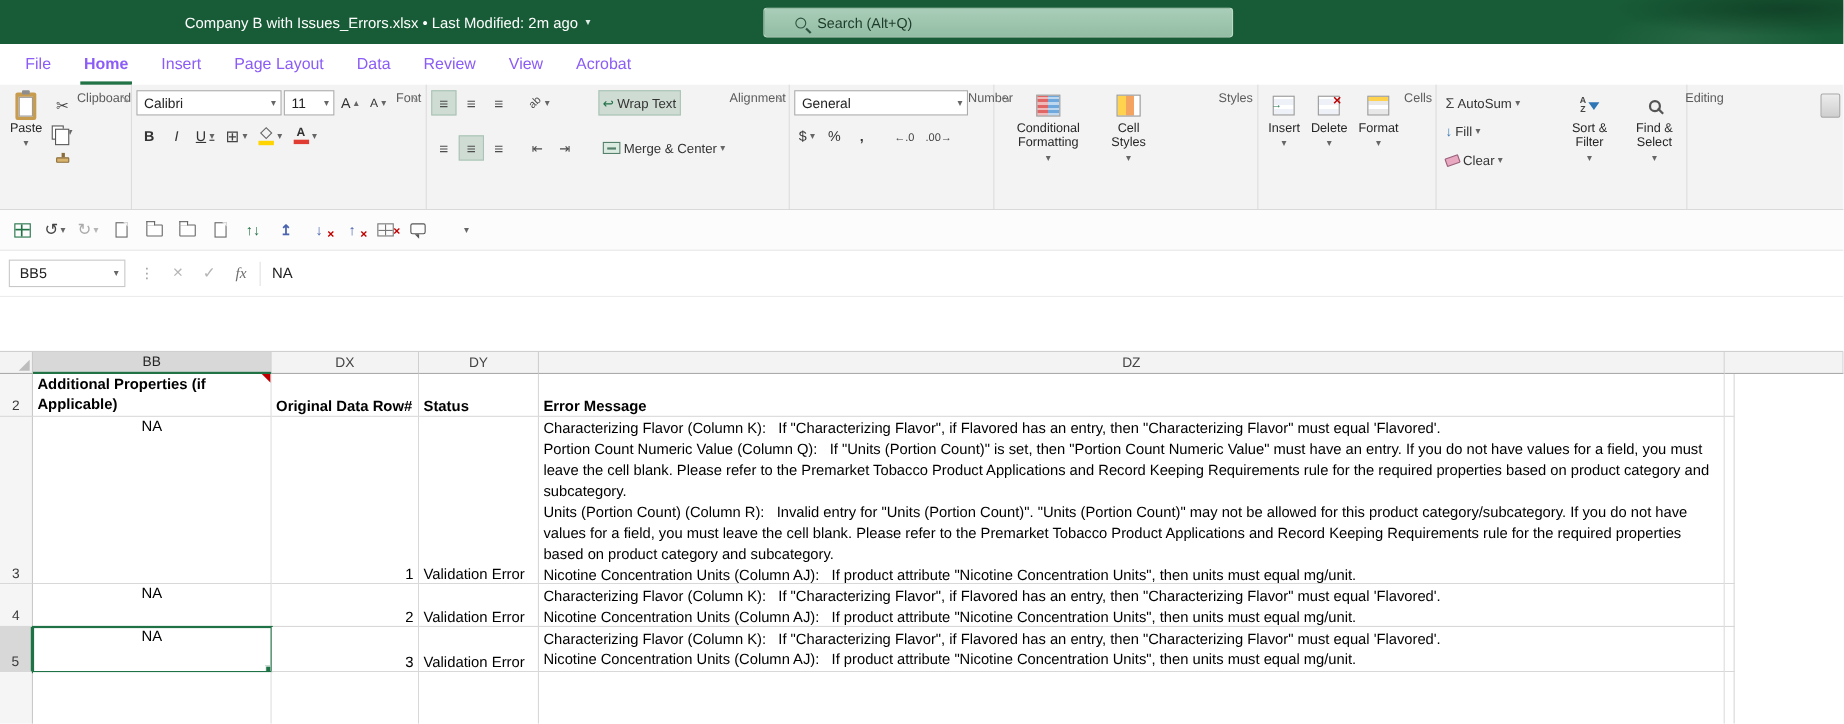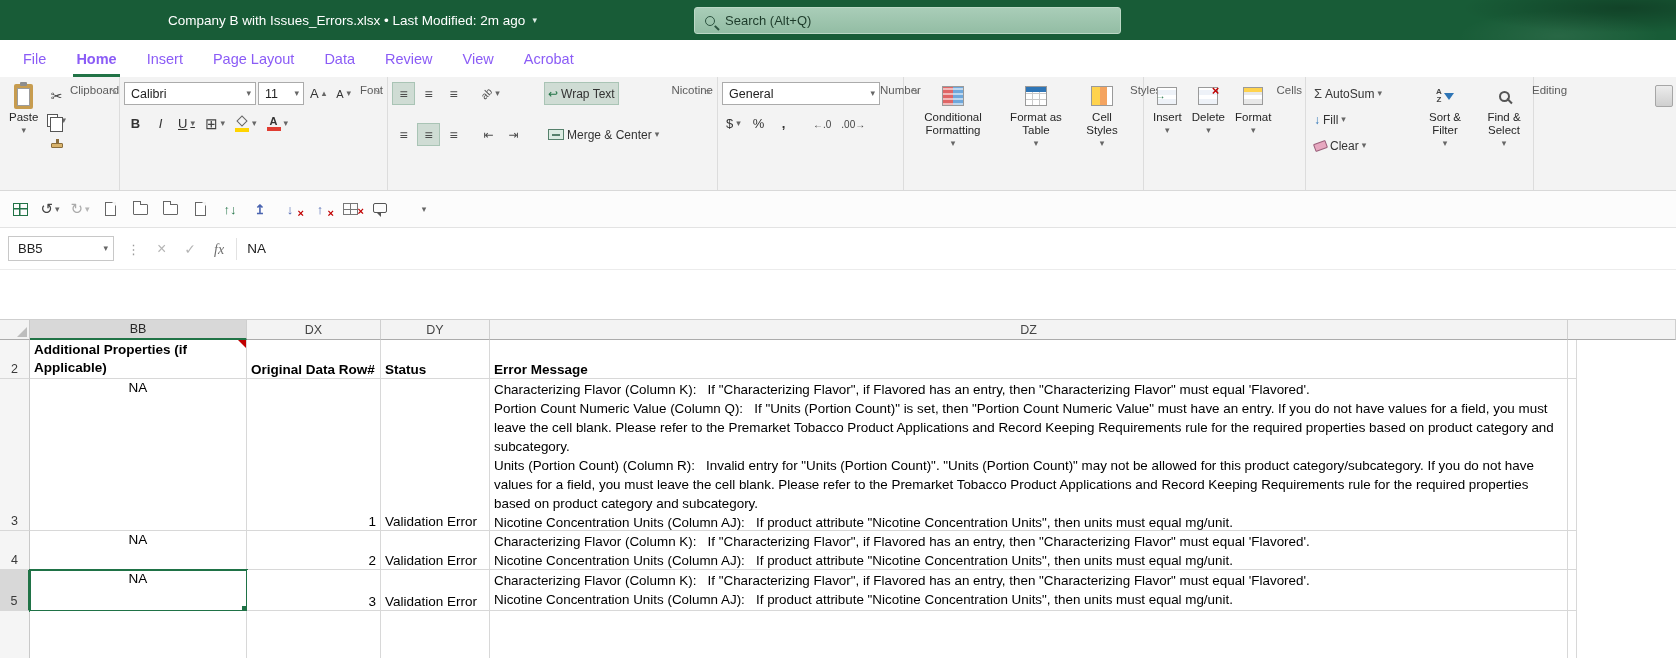--- a/index.html
+++ b/index.html
@@ -8,21 +8,21 @@
 
   
   .titlebar{position:relative;height:40px;background:#185c37;color:#fff}
   .tb-deco{position:absolute;right:0;top:0;width:260px;height:40px;
     background:radial-gradient(ellipse at 80% 20%,rgba(0,0,0,.28),transparent 55%),
                radial-gradient(ellipse at 55% 90%,rgba(255,255,255,.07),transparent 50%)}
   .doc-title{position:absolute;left:168px;top:0;height:40px;display:flex;align-items:center;gap:7px;font-size:13.5px}
   .doc-title .dd{color:#dfeee6}
   .searchbox{position:absolute;left:694px;top:7px;width:427px;height:27px;border-radius:3px;
     background:linear-gradient(#a9cdb8,#93bda4);border:1px solid #bcd8c6;display:flex;align-items:center;gap:10px;
-    padding-left:10px;color:#1d3b2a;font-size:13px}
+    padding-left:28px;color:#1d3b2a;font-size:13px}
   .mag{width:10px;height:10px;border:1.7px solid #2c5340;border-radius:50%;position:relative;flex:none}
   .mag::after{content:"";position:absolute;width:6px;height:1.7px;background:#2c5340;transform:rotate(45deg);left:8px;top:10px}
 
   
   .tabs{height:37px;background:#fff;display:flex;align-items:stretch;padding-left:8px;font-size:14.5px;color:#8b5cf6}
   .tab{padding:0 15px;display:flex;align-items:center;position:relative;white-space:nowrap}
   .tab.active{font-weight:700}
   .tab.active::after{content:"";position:absolute;left:12px;right:12px;bottom:0;height:3px;background:#217346}
 
   
@@ -336,21 +336,21 @@
             </div>
         </div>
         <div class="sbtn">
           <span class="ic-merge"></span>
           <span style="font-size:12px">Merge &amp; Center</span>
           <span class="dd"></span>
         </div>
       </div>
     </div>
     <div class="glabel">
-        <span>Nicotine</span>
+        <span>Alignment</span>
         <span class="launcher"></span>
       </div>
   </div>
 
   <div class="group" style="width:186px">
     <div class="gbody col">
       <div class="rowline">
         <div class="combo w158">
             <span>General</span>
             <span class="dd"></span>
@@ -381,27 +381,20 @@
       </div>
   </div>
 
   <div class="group" style="width:240px">
     <div class="gbody">
       <div class="bigbtn bw86">
         <span class="bicon">
             <span class="ic-cf"></span>
           </span>
         <span>Conditional Formatting</span>
-        <span class="dd"></span>
-      </div>
-      <div class="bigbtn bw72">
-        <span class="bicon">
-            <span class="ic-ft"></span>
-          </span>
-        <span>Format as Table</span>
         <span class="dd"></span>
       </div>
       <div class="bigbtn bw52">
         <span class="bicon">
             <span class="ic-cs"></span>
           </span>
         <span>Cell Styles</span>
         <span class="dd"></span>
       </div>
     </div>

